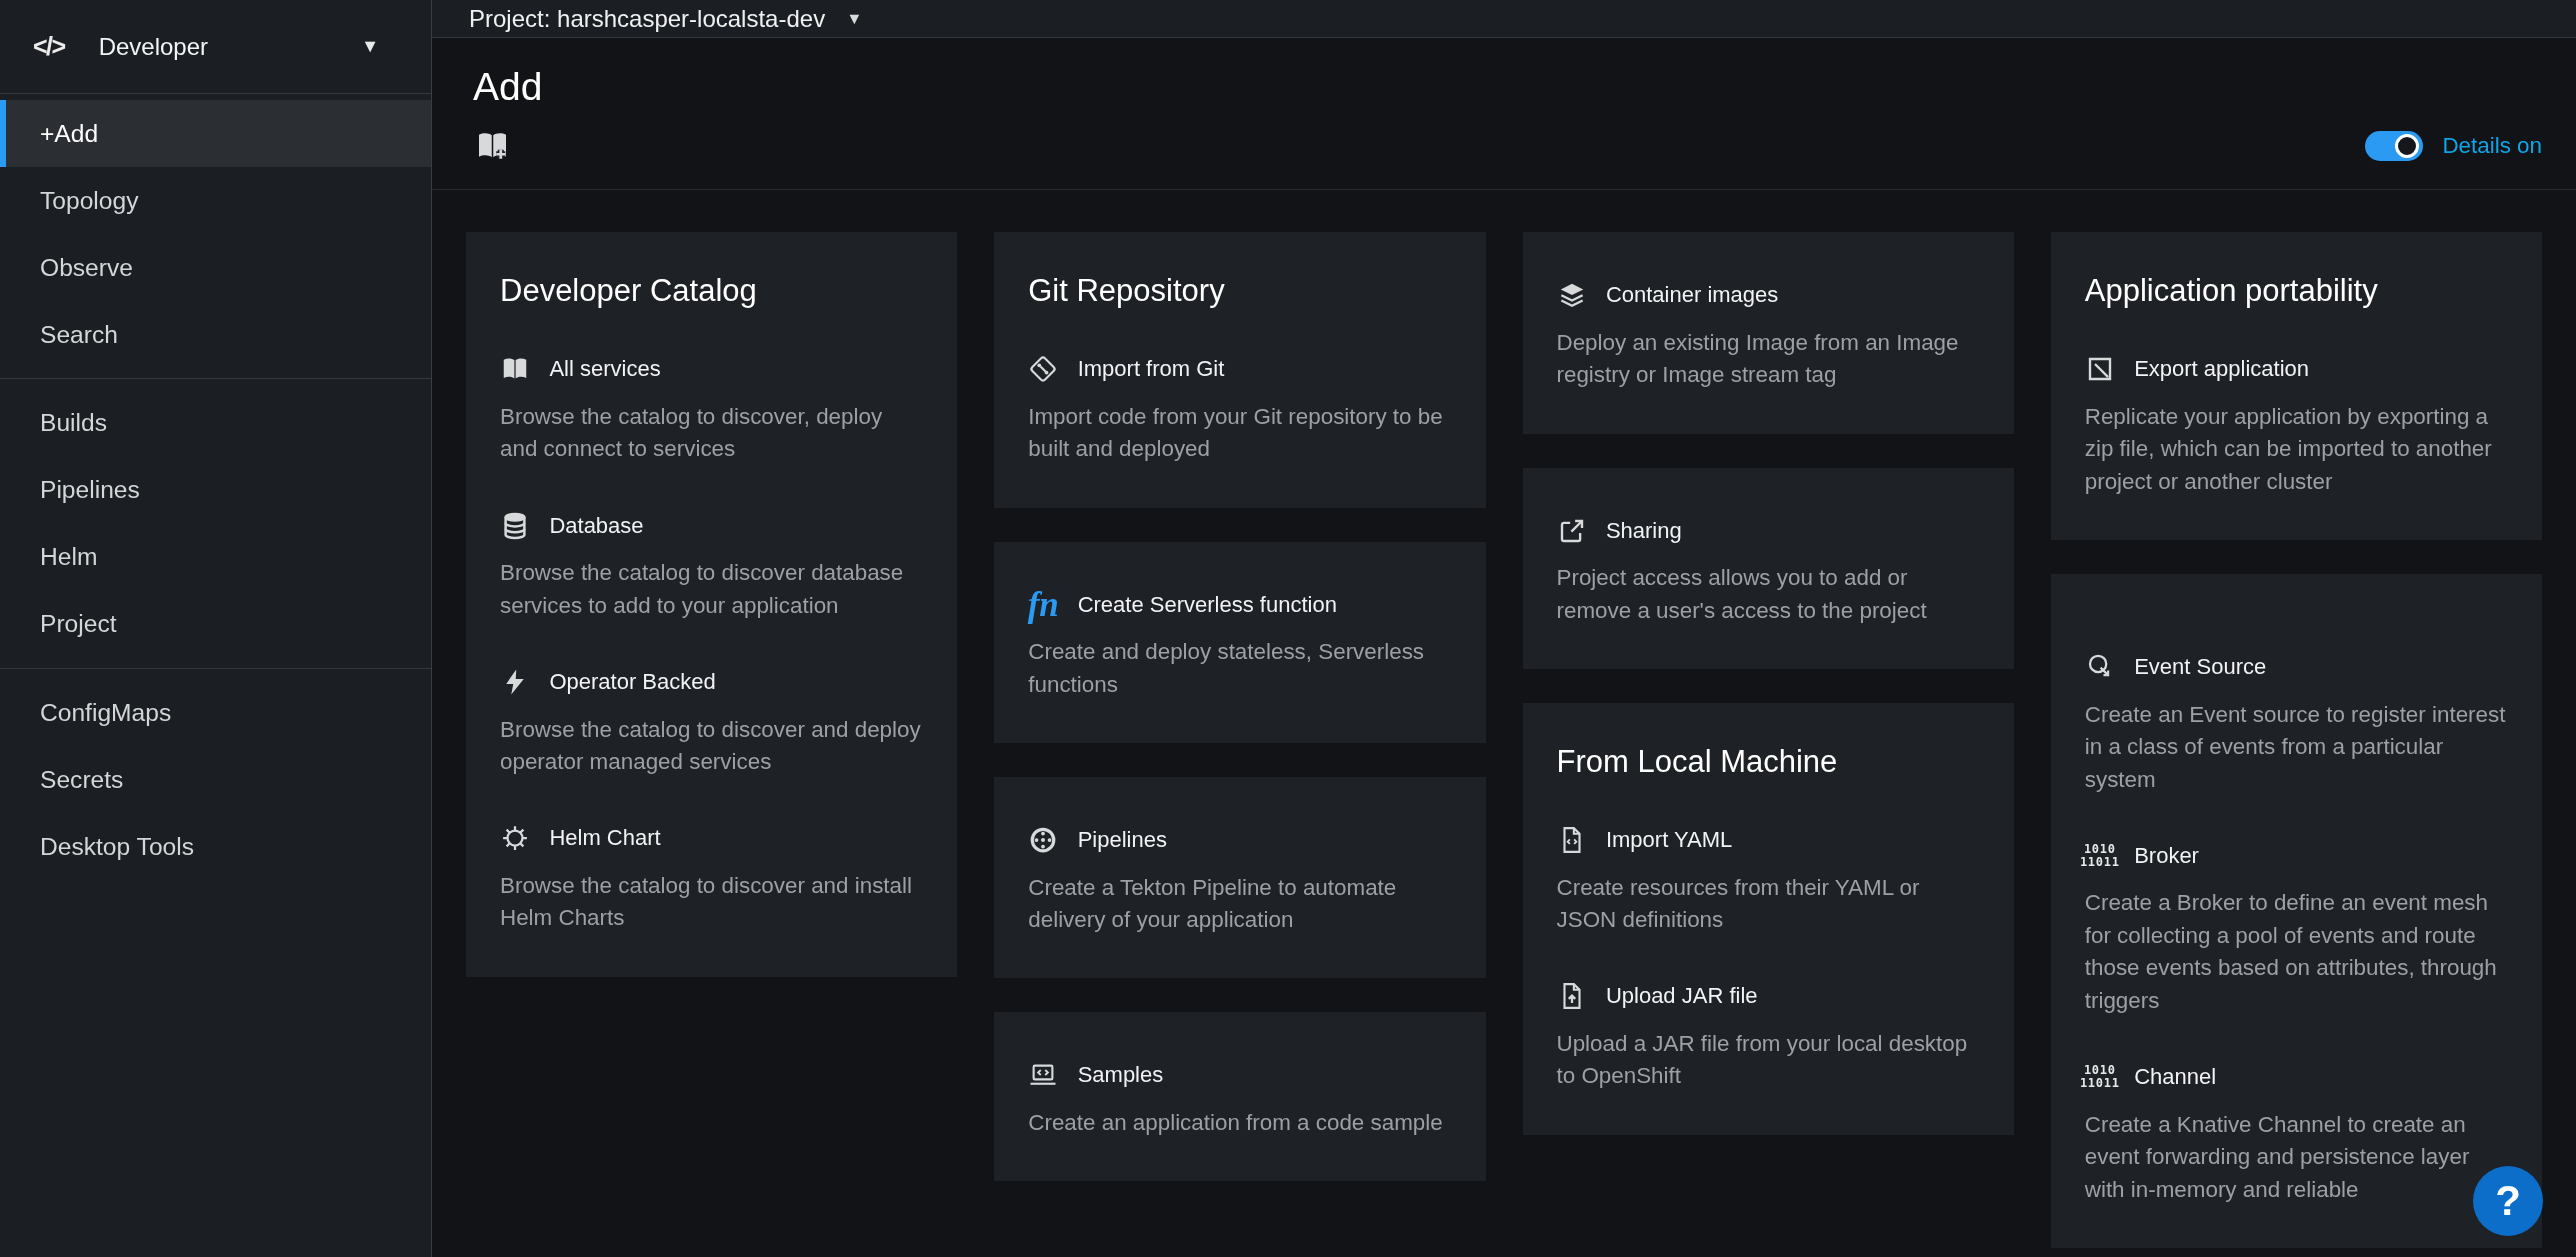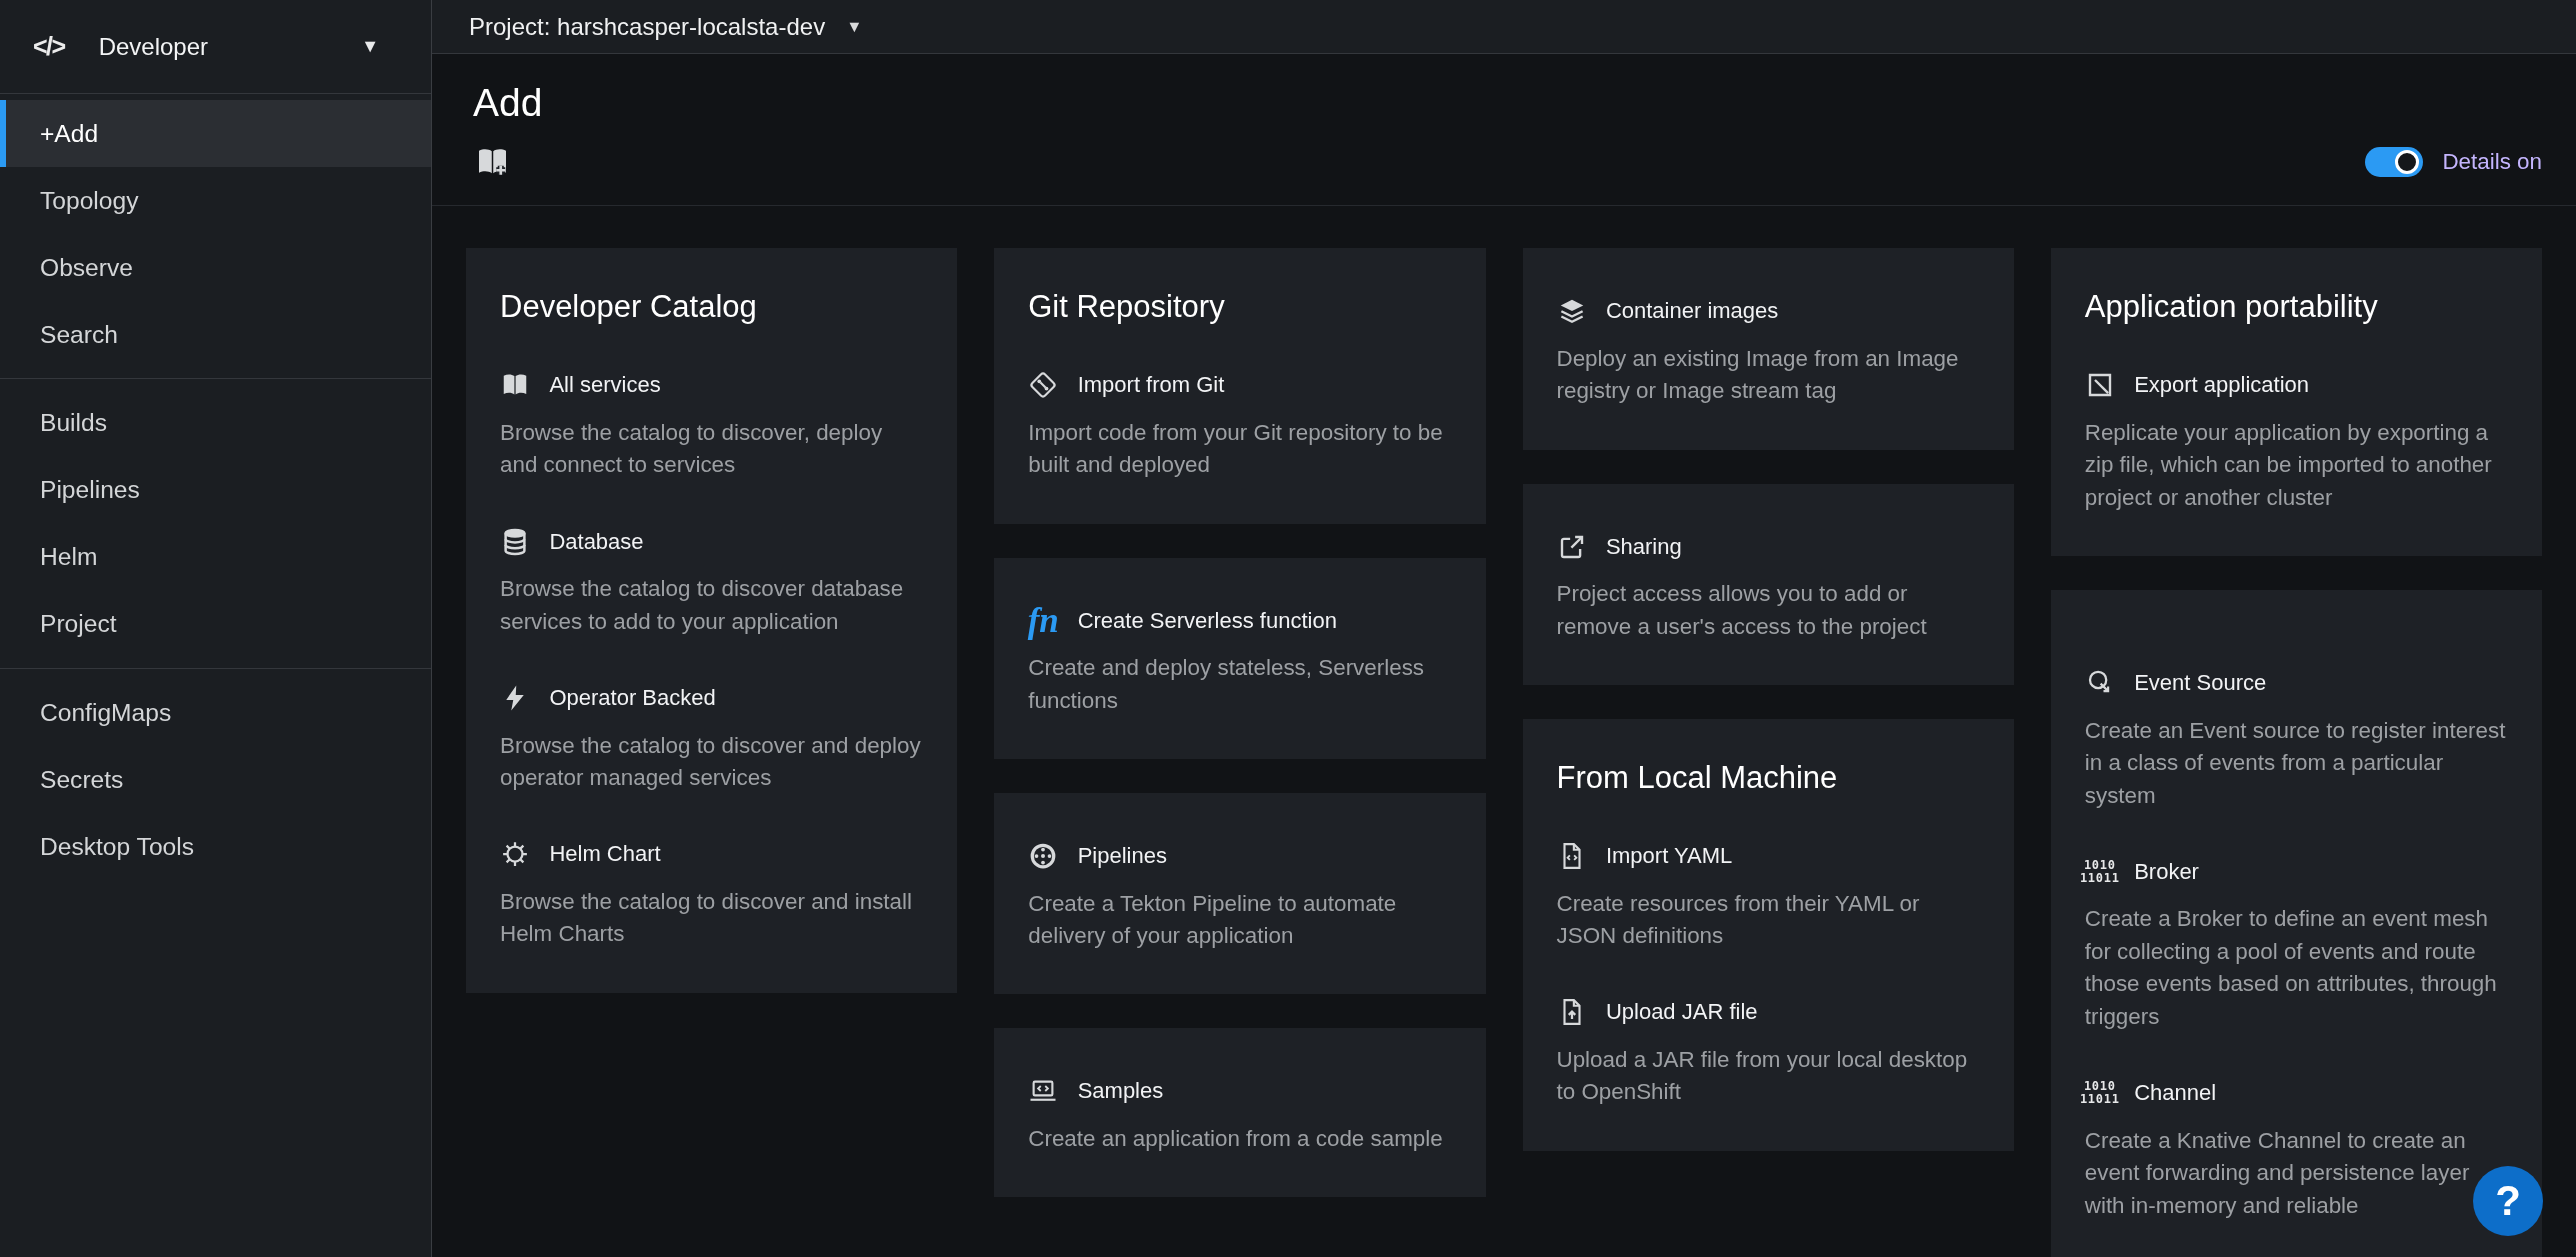--- a/index.html
+++ b/index.html
@@ -16,36 +16,36 @@
   .switcher-label { color:#f3f4f5; font-size:24px; margin-left:34px; }
   .switcher-caret { margin-left:auto; color:#e8e9ea; font-size:18px; }
   .nav { list-style:none; padding-top:6px; }
   .nav-item { height:67px; display:flex; align-items:center; padding:0 15px 0 34px;
               color:#d4d6d8; font-size:24.6px; cursor:pointer; border-left:6px solid transparent; }
   .nav-item.active { background:#2b2e33; border-left-color:#2b9af3; color:#ffffff; }
   .nav-divider { border:none; border-top:0.7px solid #34373c; margin:10.4px 0; }
 
   
   .main { flex:1; display:flex; flex-direction:column; background:#111316; min-width:0; }
-  .project-bar { height:54px; flex:none; background:#1b1e22; border-bottom:0.7px solid #34373c;
+  .project-bar { height:38px; flex:none; background:#1b1e22; border-bottom:0.7px solid #34373c;
                  display:flex; align-items:center; padding:0 37px; }
   .project-select { display:flex; align-items:center; cursor:pointer; }
   .project-label { color:#f0f1f2; font-size:24px; }
   .project-caret { color:#d8d9da; font-size:16.4px; margin-left:21px; }
 
   .page-header { padding:27px 34px 25px 41px; border-bottom:0.7px solid #26292e; }
   .page-title { color:#ffffff; font-size:39px; font-weight:400; }
   .header-row { margin-top:19.4px; display:flex; align-items:center; }
   .tour-icon { color:#c3c5c8; }
   .header-right { margin-left:auto; display:flex; align-items:center; }
   .toggle { width:58px; height:30px; border-radius:15px; background:#2b9af3; position:relative;
             cursor:pointer; flex:none; }
   .toggle .knob { position:absolute; right:3.7px; top:3px; width:24px; height:24px;
                   border-radius:50%; background:#15171a; border:3px solid #ffffff; }
-  .toggle-label { color:#c4b5fd; font-size:22.4px; margin-left:19.4px; }
+  .toggle-label { color:#0ea5e9; font-size:22.4px; margin-left:19.4px; }
 
   
   .content { flex:1; padding:42px 34px 0 34px; overflow:hidden; }
   .grid { display:grid; grid-template-columns:repeat(4, 1fr); column-gap:37px; align-items:start; }
   .colstack { display:flex; flex-direction:column; gap:34px; }
   .card { background:#1e2126; padding:33px 34px 42px 34px; }
   .card-title { color:#ffffff; font-size:31px; font-weight:400; margin-bottom:10.4px;margin-top:8px; }
   .item { margin-top:45px; }
   .card.no-title .item:first-child { margin-top:15px; }
   .item-head { display:flex; align-items:center; gap:19.4px; cursor:pointer; }

